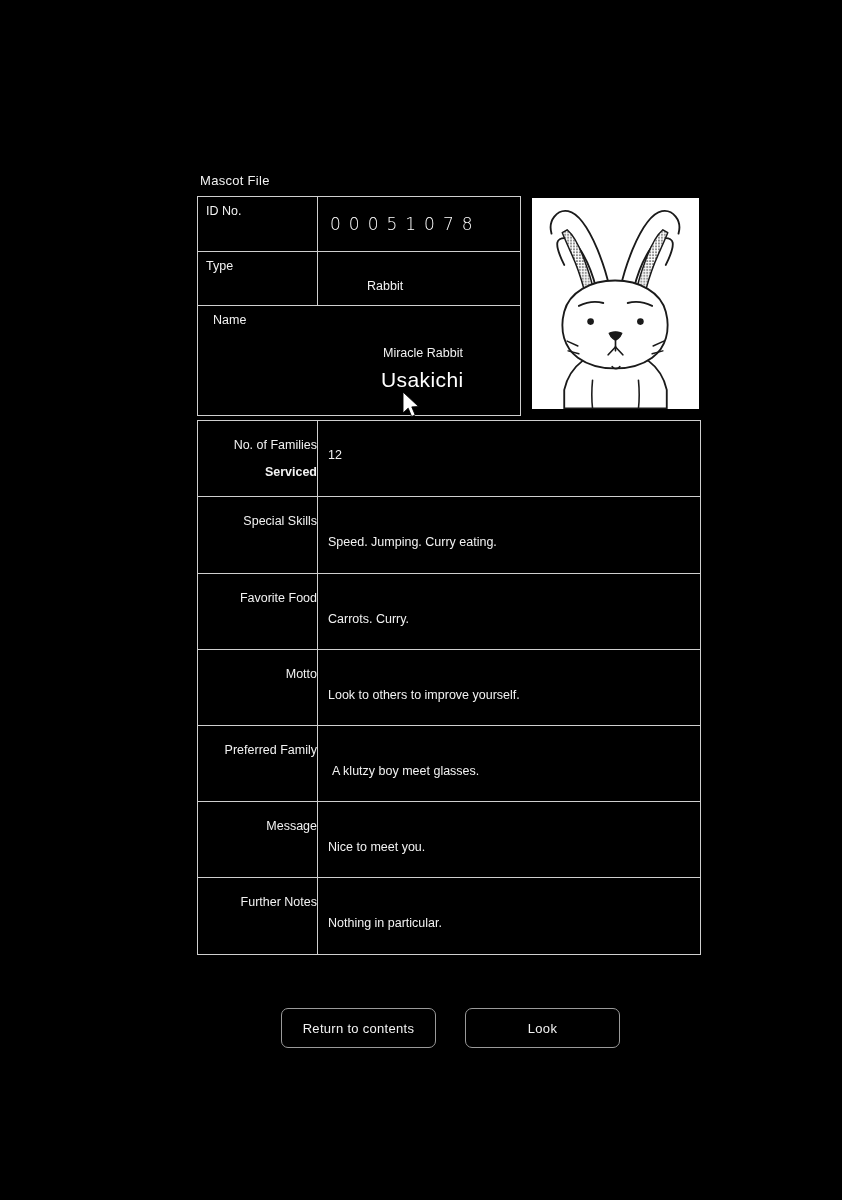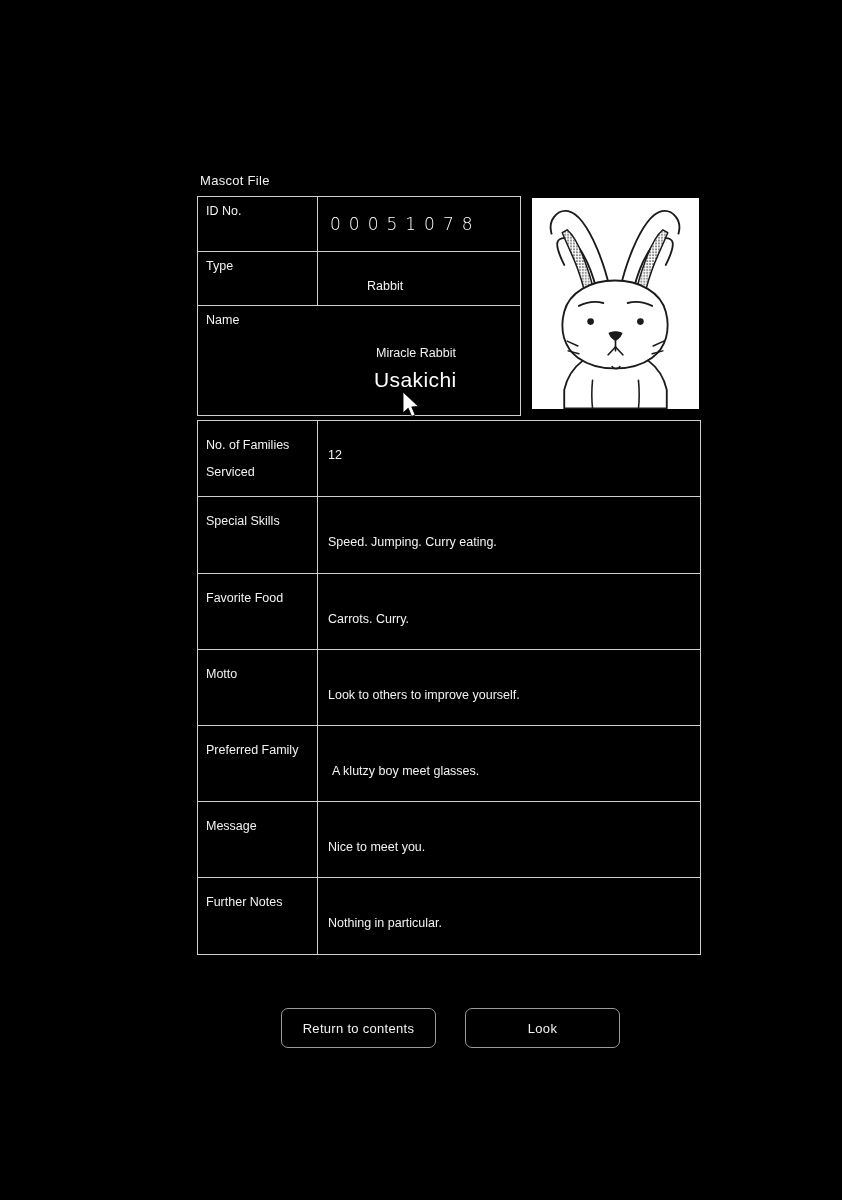--- a/index.html
+++ b/index.html
@@ -45,21 +45,21 @@
     top: 196px;
     width: 324px;
     border: 1px solid #cfcfcf;
     border-collapse: collapse;
   }
   .row-upper {
     display: flex;
     border-bottom: 1px solid #cfcfcf;
     position: relative;
   }
-  .row-upper:last-child { border-bottom: none; }
+  .row-upper:last-child { border-bottom: none; margin-left: 7px; }
   .row-id    { height: 55px; }
   .row-type  { height: 54px; }
   .row-name  { height: 109px; }
 
   .cell-label {
     width: 120px;
     flex: 0 0 120px;
     border-right: 1px solid #cfcfcf;
     padding: 7px 0 0 8px;
     font-size: 12.5px;
@@ -130,34 +130,35 @@
     left: 197px;
     top: 420px;
     width: 504px;
     border: 1px solid #cfcfcf;
   }
   .row-lower {
     display: flex;
     position: relative;
     border-bottom: 1px solid #cfcfcf;
     height: 76px;
+    text-align: right;
   }
   .row-lower.row-tall { height: 77px; }
   .row-lower:last-child { border-bottom: none; }
 
   .row-lower .cell-label {
     width: 120px;
     flex: 0 0 120px;
     border-right: 1px solid #cfcfcf;
     padding: 11px 0 0 8px;
     font-size: 12.5px;
     line-height: 27px;
     color: #f2f2f2;
   }
-  .row-lower .cell-label .lbl-line2 { display: block; }
+  .row-lower .cell-label .lbl-line2 { display: block; font-weight: bold; }
   .row-lower .cell-value {
     flex: 1 1 auto;
     position: relative;
   }
   .row-lower .cell-value .val-text {
     position: absolute;
     left: 10px;
     top: 38px;
     font-size: 12.5px;
     color: #f2f2f2;

